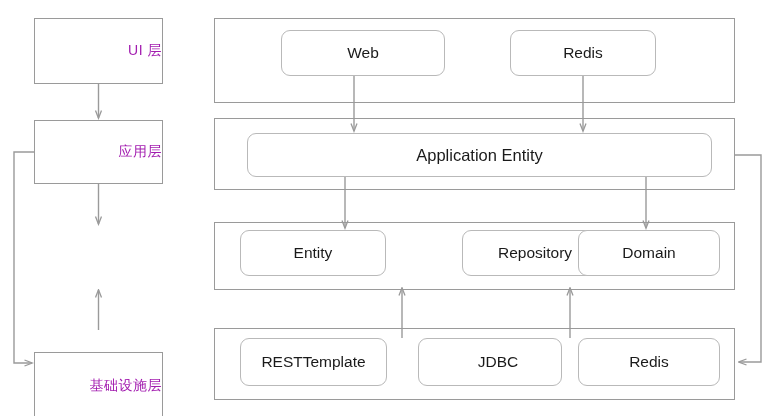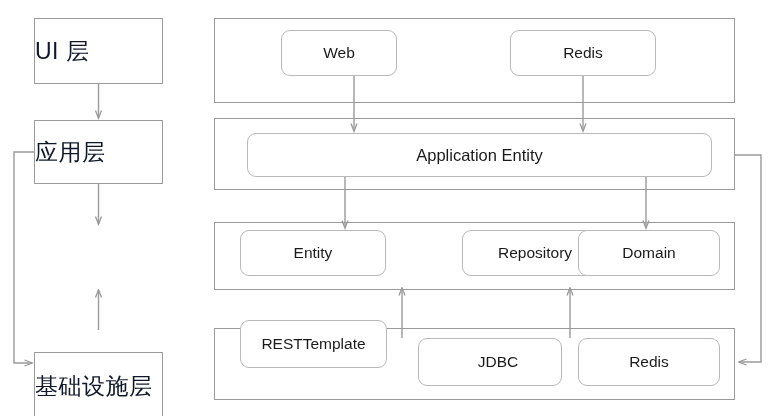--- a/index.html
+++ b/index.html
@@ -15,23 +15,23 @@
     font-family: "Liberation Sans", "DejaVu Sans", sans-serif;
     overflow: hidden;
   }
   .layer-box {
     position: absolute;
     box-sizing: border-box;
     border: 1.6px solid #9a9a9a;
     background: #ffffff;
     display: flex;
     align-items: center;
-    justify-content: flex-start;
-    color: #0f172a;
-    font-size: 23px;
+    justify-content: flex-end;
+    color: #a21caf;
+    font-size: 14px;
     letter-spacing: 0.5px;
   }
   .container-box {
     position: absolute;
     box-sizing: border-box;
     border: 1.6px solid #9a9a9a;
     background: #ffffff;
   }
   .rounded-box {
     position: absolute;
@@ -73,21 +73,21 @@
   </div>
 
   <div class="container-box" style="left:214px; top:18px; width:521px; height:85px;"></div>
 
   <div class="container-box" style="left:214px; top:118px; width:521px; height:72px;"></div>
 
   <div class="container-box" style="left:214px; top:222px; width:521px; height:68px;"></div>
 
   <div class="container-box" style="left:214px; top:328px; width:521px; height:72px;"></div>
 
-  <div class="rounded-box" style="left:281px; top:30px; width:116px; height:46px;">
+  <div class="rounded-box" style="left:281px; top:30px; width:164px; height:46px;">
     <span>Web</span>
   </div>
 
   <div class="rounded-box" style="left:510px; top:30px; width:146px; height:46px;">
     <span>Redis</span>
   </div>
 
   <div class="rounded-box" style="left:247px; top:133px; width:465px; height:44px; font-size:16.5px;">
     <span>Application Entity</span>
   </div>
@@ -97,21 +97,21 @@
   </div>
 
   <div class="rounded-box" style="left:416px; top:230px; width:146px; height:46px;margin-left:46px;">
     <span>Repository</span>
   </div>
 
   <div class="rounded-box" style="left:578px; top:230px; width:142px; height:46px;">
     <span>Domain</span>
   </div>
 
-  <div class="rounded-box" style="left:240px; top:320px; width:147px; height:48px;">
+  <div class="rounded-box" style="left:240px; top:338px; width:147px; height:48px;">
     <span>RESTTemplate</span>
   </div>
 
   <div class="rounded-box" style="left:418px; top:338px; width:144px; height:48px;padding-left:16px;">
     <span>JDBC</span>
   </div>
 
   <div class="rounded-box" style="left:578px; top:338px; width:142px; height:48px;">
     <span>Redis</span>
   </div>

